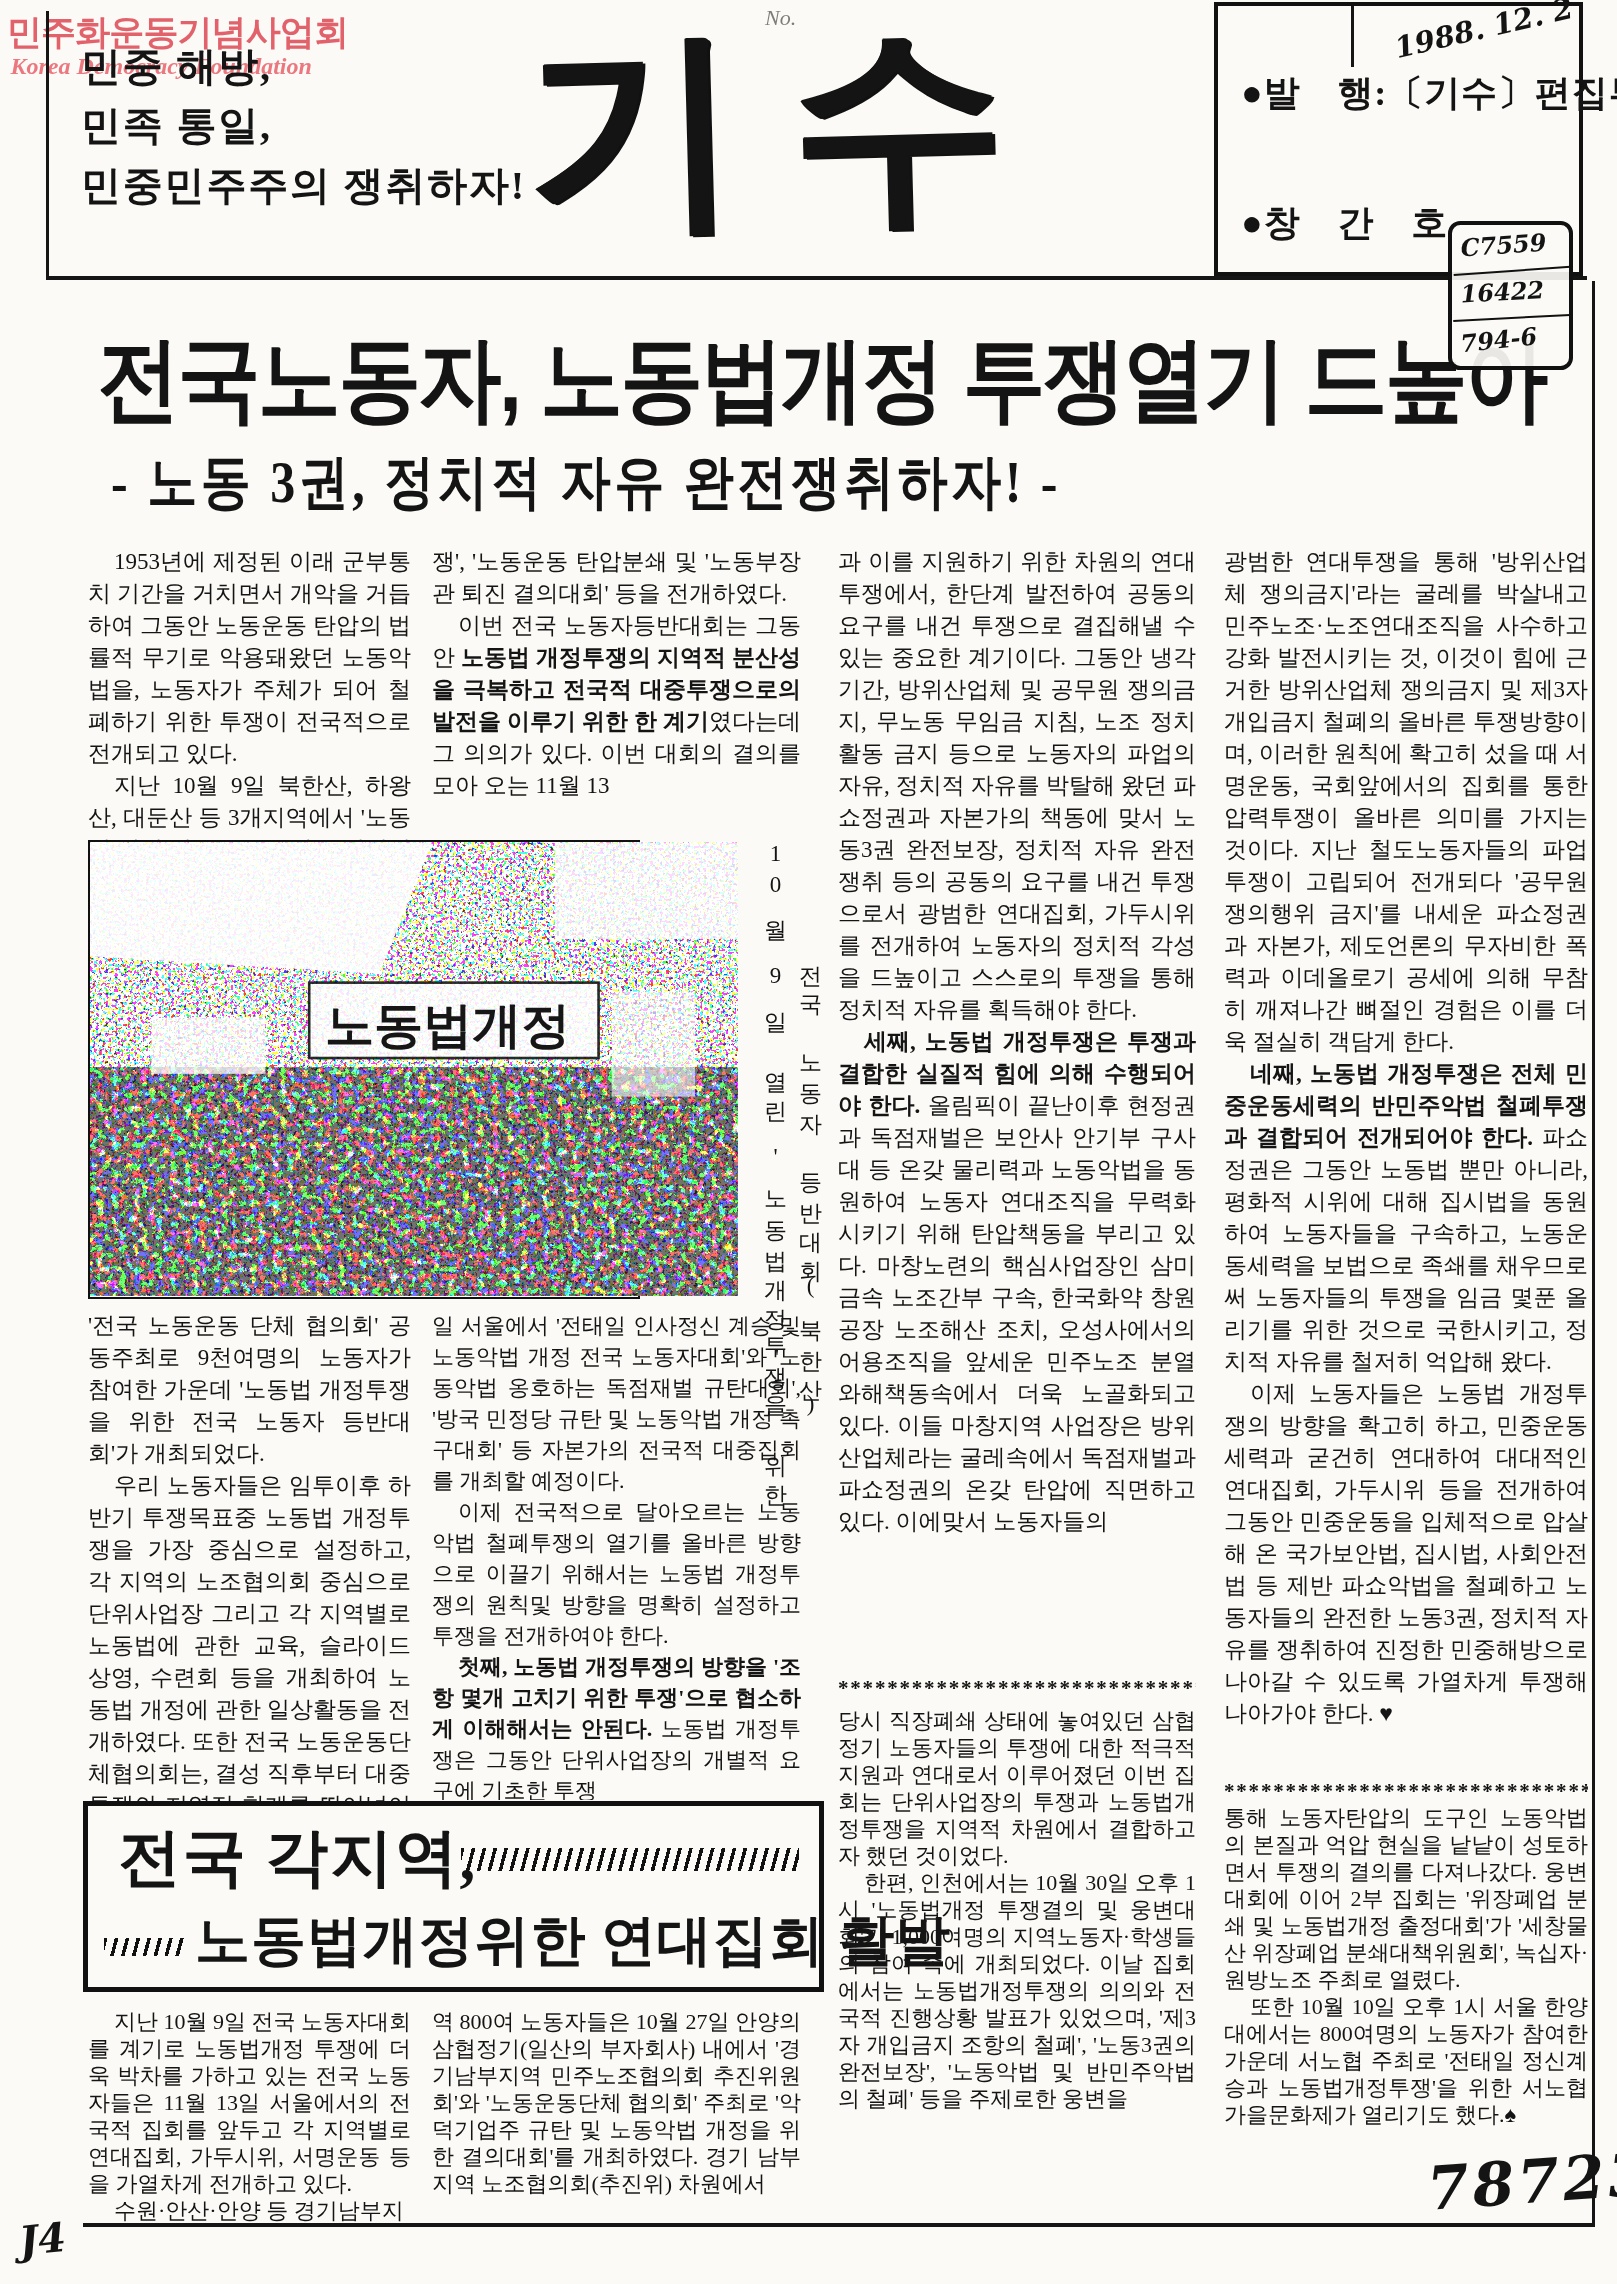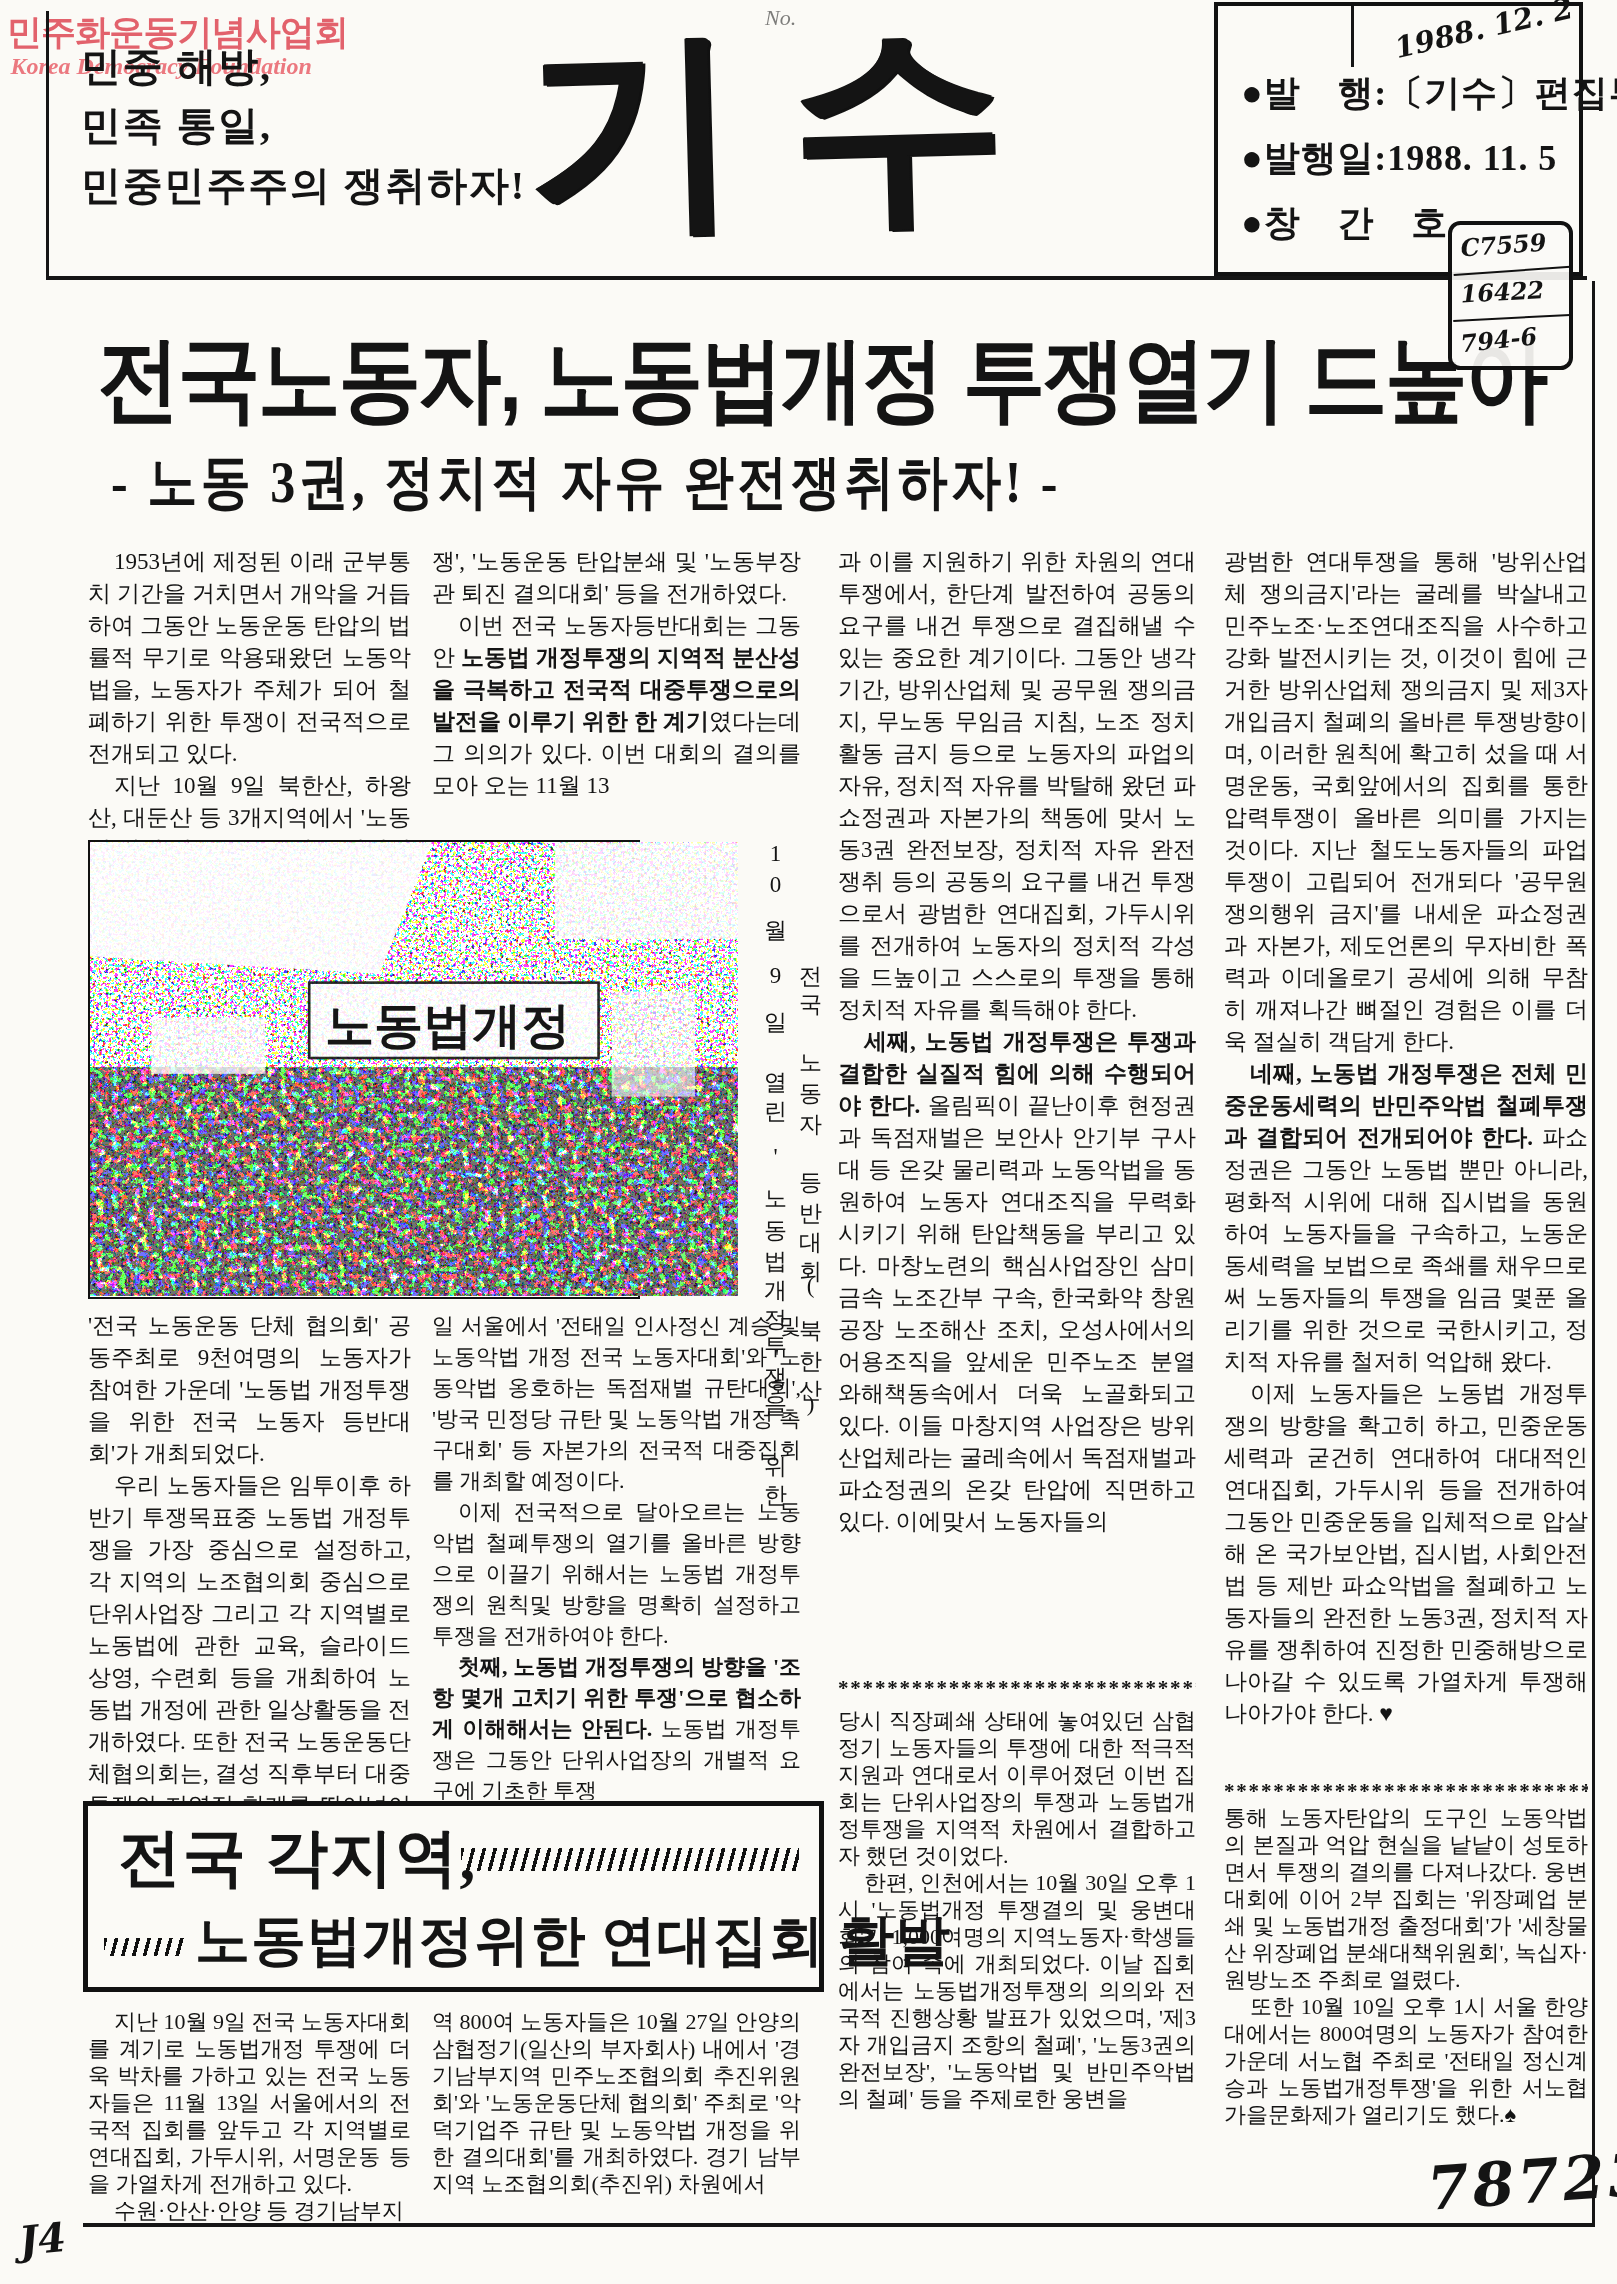--- a/index.html
+++ b/index.html
@@ -65,21 +65,20 @@
   <div class="slogan" style="top:39px;">민중 해방,</div>
   <div class="slogan" style="top:98px;">민족 통일,</div>
   <div class="slogan" style="top:158px;">민중민주주의 쟁취하자!</div>
 
   <div class="mast-title">기수</div>
   <div class="no-mark">No.</div>
 
   <div class="infobox">
     <div class="rule" style="left:133px;top:0;width:2.6px;height:61px;"></div>
     <div class="infoline" style="top:63px;">●발　행:〔기수〕편집부</div>
-    <div class="infoline" style="top:128px;">●발행일:1988. 11. 5</div>
     <div class="infoline" style="top:193px;">●창　간　호</div>
   </div>
 
   <div class="hw hwdate">1988. 12. 2</div>
   <div class="stamp">
     <div class="row hw" style="transform:rotate(-4deg);">C7559</div>
     <div class="row hw" style="transform:rotate(-3deg);">16422</div>
     <div class="row hw" style="transform:rotate(-6deg);">794-6</div>
   </div>
 

